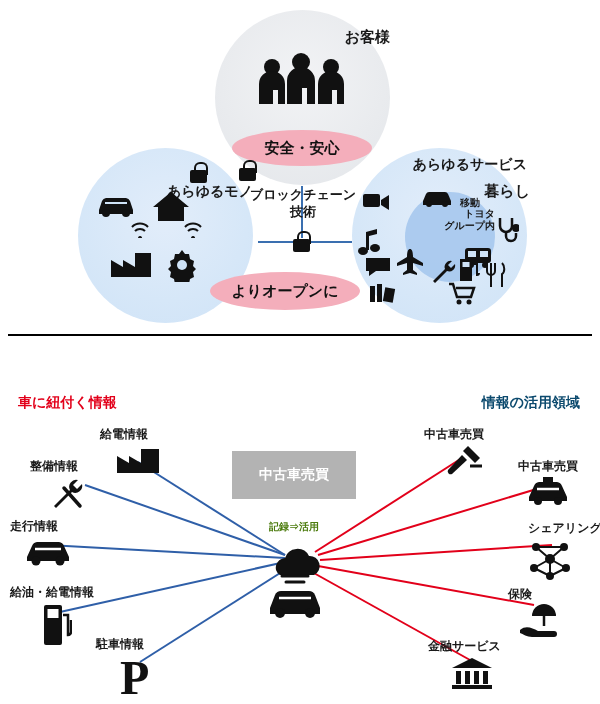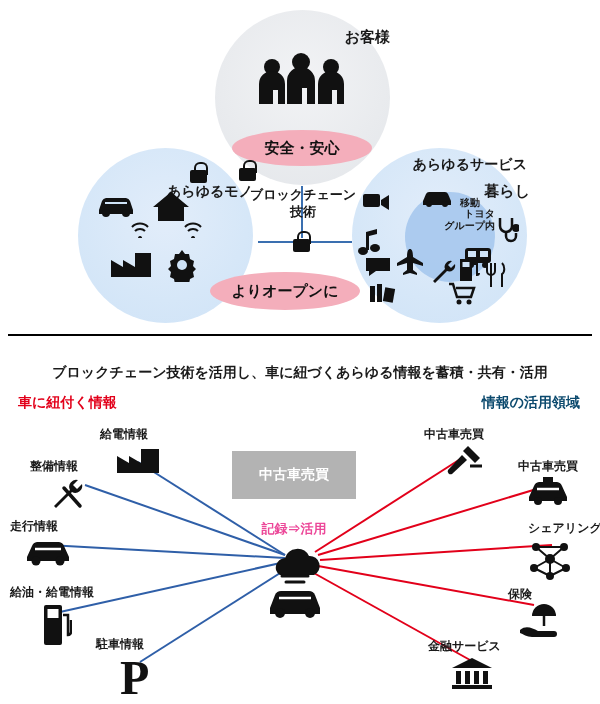--- a/index.html
+++ b/index.html
@@ -170,23 +170,23 @@
     justify-content: center;
     color: #ffffff;
     font-weight: bold;
     font-size: 14px;
   }
   .record-label {
     position: absolute;
     left: 232px; top: 180px;
     width: 124px;
     text-align: center;
-    font-size: 13px;
-    font-weight: bold;
-    color: #ec4899;
+    font-size: 10px;
+    font-weight: bold;
+    color: #4d7c0f;
   }
   .node-label {
     position: absolute;
     font-size: 12px;
     font-weight: bold;
     white-space: nowrap;
   }
   svg.lines {
     position: absolute;
     left: 0; top: 0;
@@ -379,21 +379,20 @@
           <path d="M3 1 v8 m4 -8 v8 m-4 0 a4 4 0 0 0 8 0 v-8 M7 9 v16" stroke="#111" stroke-width="2" fill="none"></path>
           <path d="M18 1 c3 3 3 9 0 11 v13" stroke="#111" stroke-width="2" fill="none"></path>
         </svg>
     </div>
   </div>
 
   <div class="divider"></div>
 
   <div class="panel-bottom">
 
-    <div class="bt-title">ブロックチェーン技術を活用し、車に紐づくあらゆる情報を蓄積・共有・活用</div>
     <div class="bt-left-head">車に紐付く情報</div>
     <div class="bt-right-head">情報の活用領域</div>
 
     <svg class="lines">
 
       <line x1="138" y1="122" x2="285" y2="215" stroke="#2f5fa8" stroke-width="2"></line>
       <line x1="85" y1="145" x2="285" y2="215" stroke="#2f5fa8" stroke-width="2"></line>
       <line x1="48" y1="205" x2="285" y2="218" stroke="#2f5fa8" stroke-width="2"></line>
       <line x1="60" y1="272" x2="285" y2="222" stroke="#2f5fa8" stroke-width="2"></line>
       <line x1="140" y1="322" x2="288" y2="228" stroke="#2f5fa8" stroke-width="2"></line>

